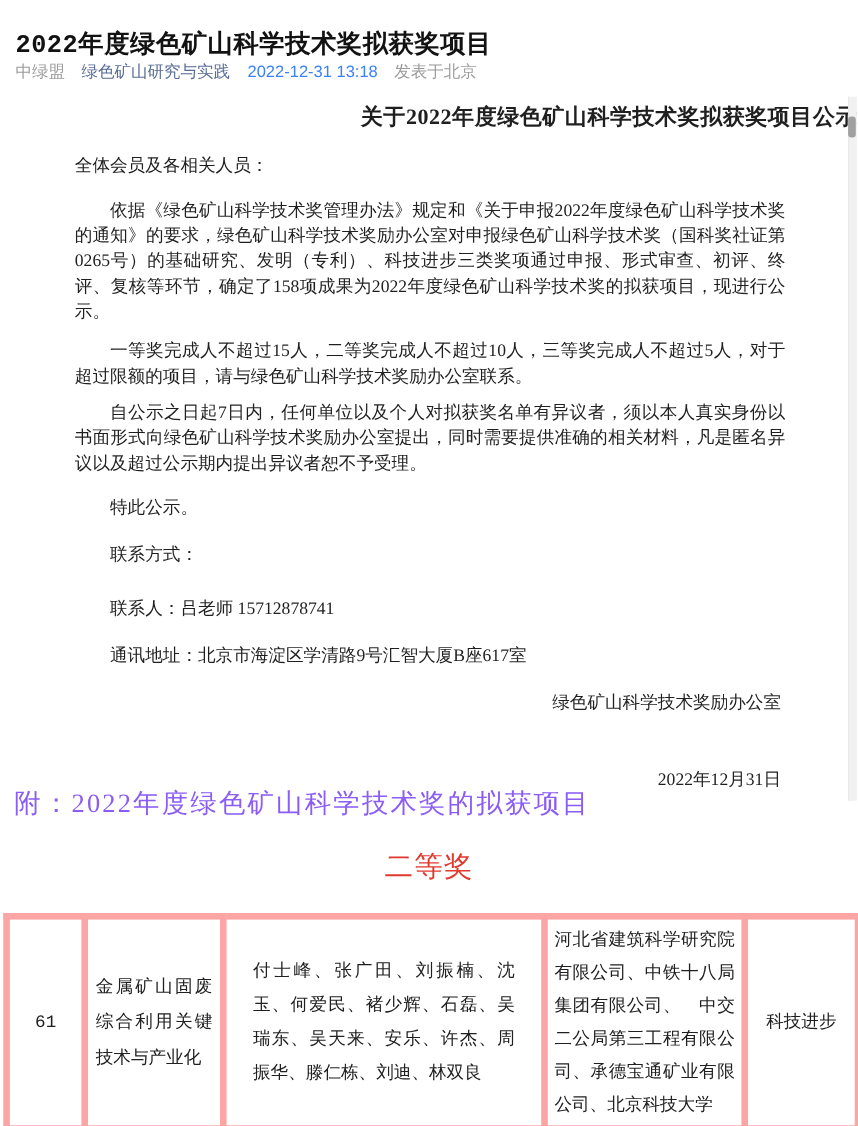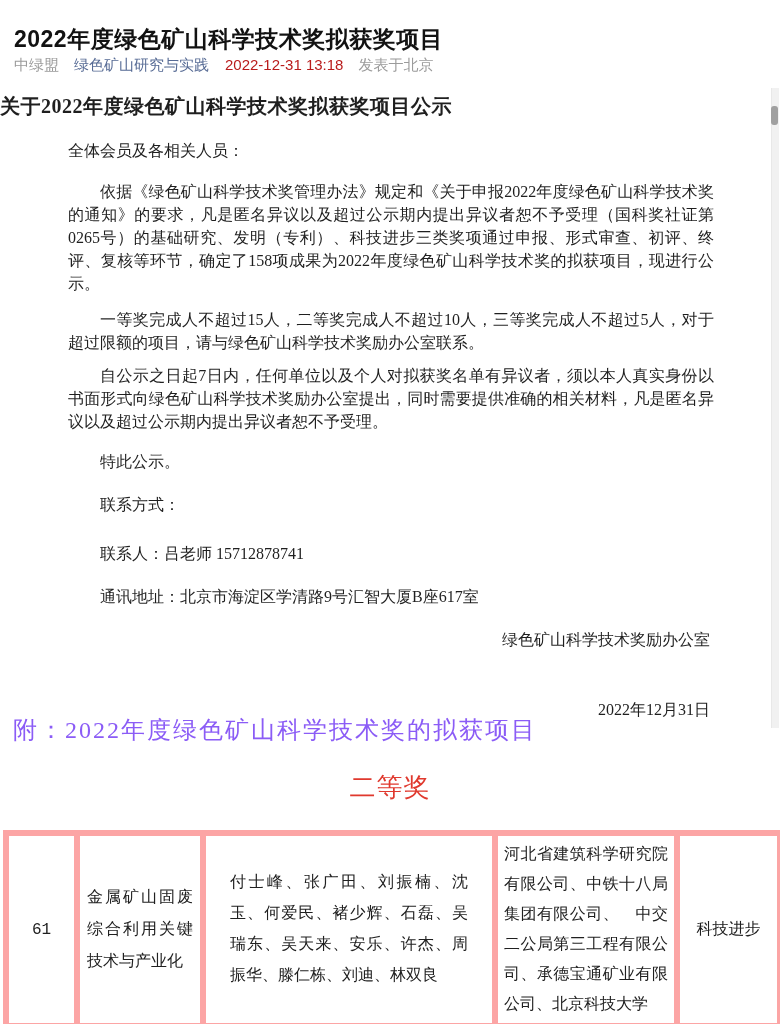--- a/index.html
+++ b/index.html
@@ -14,45 +14,45 @@
   }
   
   .article-title {
     position: absolute;
     left: 14px; top: 9px;
     width: 750px;
     font-size: 23px;
     font-weight: bold;
     color: #121212;
     letter-spacing: 0.5px;
-    font-family: Liberation Sans, sans-serif;
+    font-family: Liberation Mono, monospace;
   }
   .article-meta {
     position: absolute;
     left: 14px; top: 56px;
     display: flex;
     align-items: baseline;
     font-size: 15px;
     color: #9b9b9b;
     white-space: nowrap;
   }
   .article-meta .author { color: #9b9b9b; margin-right: 15px; }
   .article-meta .account { color: var(--link-color, #576b95); font-weight: 500; margin-right: 16px; cursor: pointer; }
-  .article-meta .timestamp { color: #b91c1c; margin-right: 15px; }
+  .article-meta .timestamp { color: #3b82f6; margin-right: 15px; }
   .article-meta .location { color: #9b9b9b; }
   
   .doc {
     font-family: "Liberation Serif", "DejaVu Serif", serif;
     color: #1f1f1f;
   }
   .notice-heading {
     position: absolute;
     left: 0; top: 93px;
     width: 780px;
-    text-align: left;
+    text-align: right;
     font-size: 20px;
     font-weight: bold;
     letter-spacing: 0.5px;
   }
   .doc-line, .doc-par {
     position: absolute;
     left: 68px;
     width: 646px;
     font-size: 16px;
     line-height: 23px;
@@ -146,21 +146,21 @@
   <div class="article-meta">
     <span class="author">中绿盟</span>
     <span class="account">绿色矿山研究与实践</span>
     <span class="timestamp">2022-12-31 13:18</span>
     <span class="location">发表于北京</span>
   </div>
 
   <div class="doc">
     <div class="notice-heading">关于2022年度绿色矿山科学技术奖拟获奖项目公示</div>
     <div class="doc-line salutation">全体会员及各相关人员：</div>
-    <div class="doc-par par-1">依据《绿色矿山科学技术奖管理办法》规定和《关于申报2022年度绿色矿山科学技术奖的通知》的要求，凡是匿名异议以及超过公示期内提出异议者恕不予受理（国科奖社证第0265号）的基础研究、发明（专利）、科技进步三类奖项通过申报、形式审查、初评、终评、复核等环节，确定了158项成果为2022年度绿色矿山科学技术奖的拟获项目，现进行公示。</div>
+    <div class="doc-par par-1">依据《绿色矿山科学技术奖管理办法》规定和《关于申报2022年度绿色矿山科学技术奖的通知》的要求，绿色矿山科学技术奖励办公室对申报绿色矿山科学技术奖（国科奖社证第0265号）的基础研究、发明（专利）、科技进步三类奖项通过申报、形式审查、初评、终评、复核等环节，确定了158项成果为2022年度绿色矿山科学技术奖的拟获项目，现进行公示。</div>
     <div class="doc-par par-2">一等奖完成人不超过15人，二等奖完成人不超过10人，三等奖完成人不超过5人，对于超过限额的项目，请与绿色矿山科学技术奖励办公室联系。</div>
     <div class="doc-par par-3">自公示之日起7日内，任何单位以及个人对拟获奖名单有异议者，须以本人真实身份以书面形式向绿色矿山科学技术奖励办公室提出，同时需要提供准确的相关材料，凡是匿名异议以及超过公示期内提出异议者恕不予受理。</div>
     <div class="doc-line indented proclamation">特此公示。</div>
     <div class="doc-line indented contact-label">联系方式：</div>
     <div class="doc-line indented contact-person">联系人：吕老师  15712878741</div>
     <div class="doc-line indented contact-addr">通讯地址：北京市海淀区学清路9号汇智大厦B座617室</div>
     <div class="sig-line sig-office">绿色矿山科学技术奖励办公室</div>
     <div class="sig-line sig-date">2022年12月31日</div>
   </div>
 

